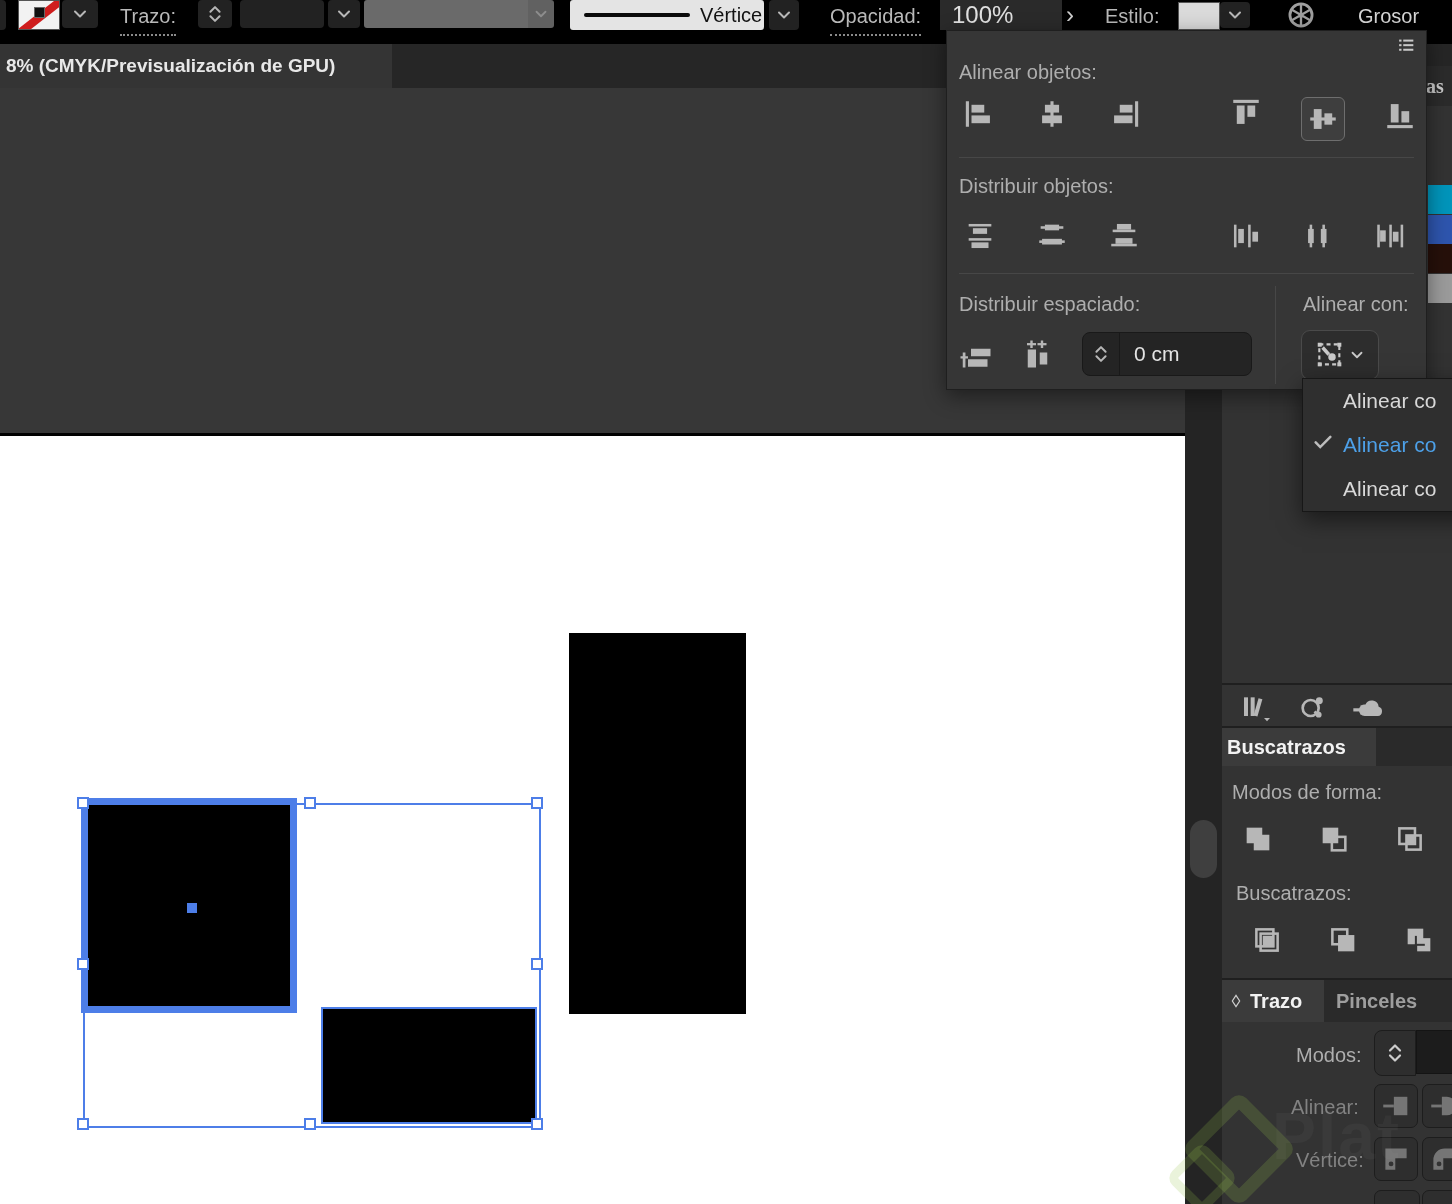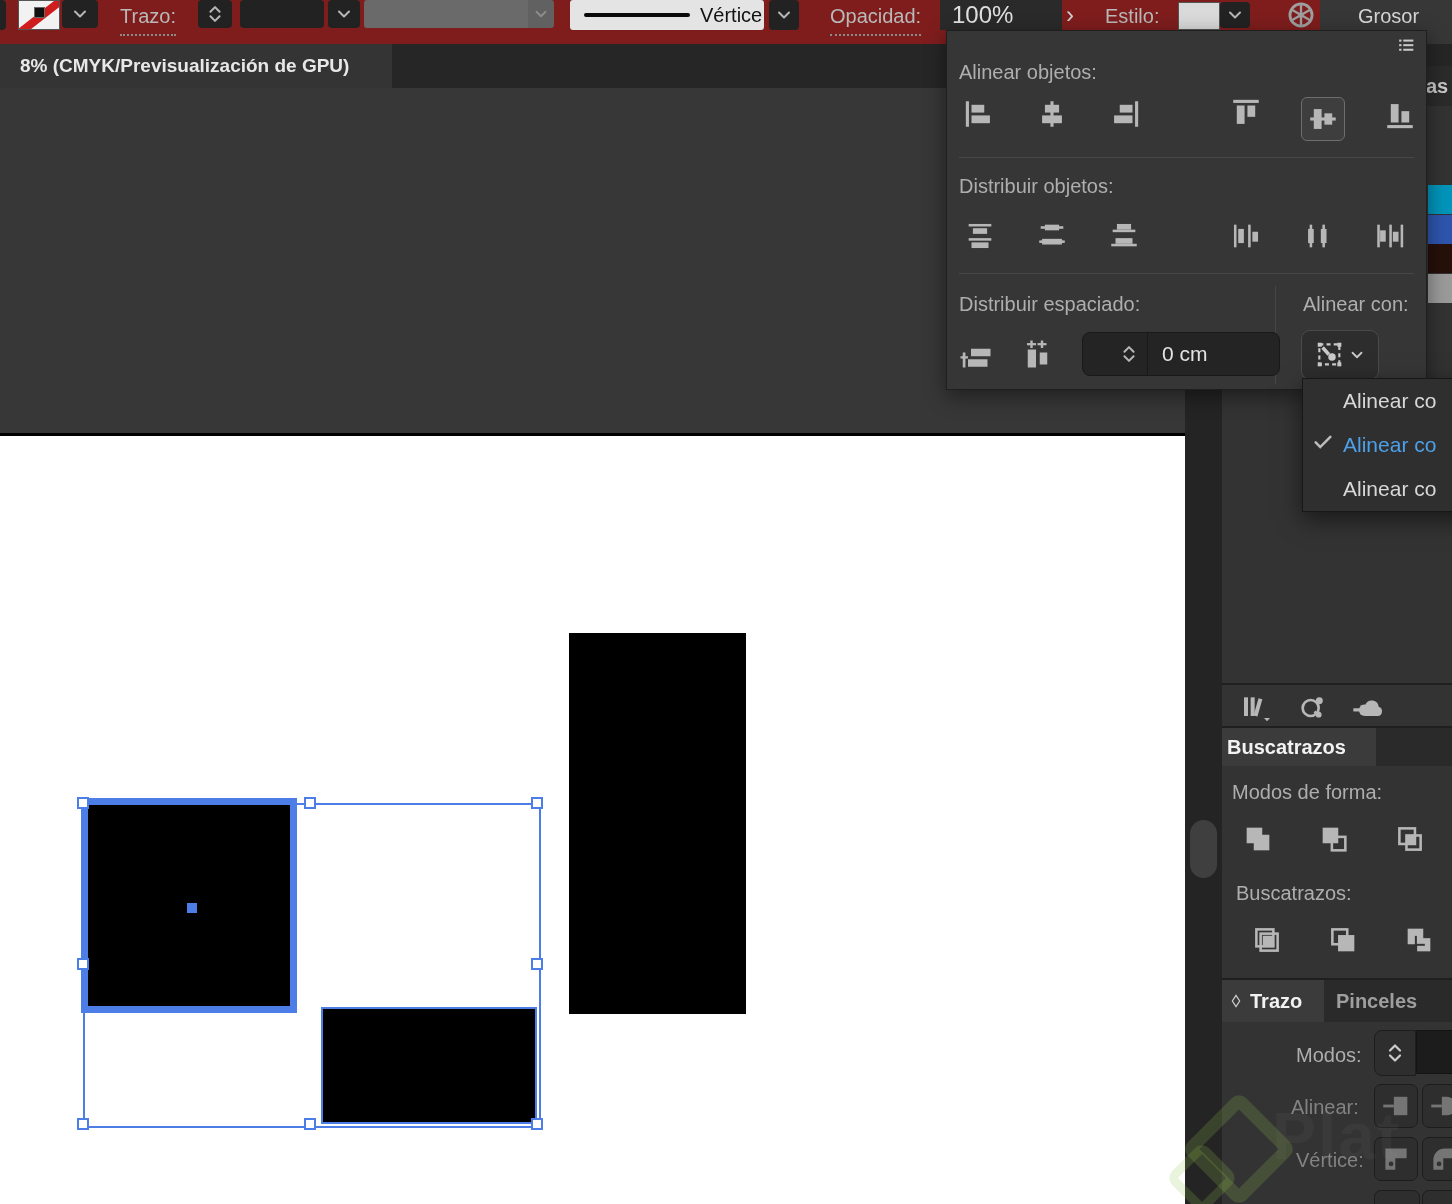--- a/index.html
+++ b/index.html
@@ -1,33 +1,33 @@
 <!DOCTYPE html>
 <html style="--accent: #4d7ee8;"><head>
 <meta charset="utf-8">
 <style>
   html,body{margin:0;padding:0;background:#1e1e1e;}
   #screen{position:relative;width:1452px;height:1204px;overflow:hidden;
     font-family:"Liberation Sans",sans-serif;background:#373737;-webkit-font-smoothing:antialiased;}
   .abs{position:absolute;}
   
-  .options-bar{left:0;top:0;width:1320px;height:44px;background:#7f1d1d;}
+  .options-bar{left:0;top:0;width:1452px;height:44px;background:#000000;}
   .ctl{background:#222222;border-radius:4px;}
   .bar-label{color:#b9b9b9;font-size:20px;line-height:30px;white-space:nowrap;}
   .dotted-u{border-bottom:2px dotted #8b8b8b;padding-bottom:3px;}
   .none-swatch{background:#f2f2f2;border:1px solid #555;overflow:hidden;}
   .none-swatch .slash{position:absolute;left:-14px;top:12px;width:70px;height:8px;background:#cf1d1d;transform:rotate(-38deg);}
   .none-swatch .mini{position:absolute;left:15px;top:6px;width:9px;height:9px;background:#111;border:1px solid #666;}
   .chev{color:#cfcfcf;}
   .stroke-preview{background:#e4e4e4;border-radius:3px;color:#121212;font-size:20px;display:flex;align-items:center;}
   .stroke-preview .line{height:4px;background:#0a0a0a;border-radius:2px;}
   
   .tab-bar{left:0;top:44px;width:1452px;height:44px;background:#262626;}
   .doc-tab{left:0;top:44px;width:392px;height:44px;background:#343434;color:#e8e8e8;
-    font-size:19px;font-weight:bold;line-height:44px;padding-left:20px;box-sizing:border-box;white-space:nowrap;}
+    font-size:19px;font-weight:bold;line-height:44px;padding-left:6px;box-sizing:border-box;white-space:nowrap;}
   
   .pasteboard{left:0;top:88px;width:1185px;height:345px;background:#373737;}
   .artboard-edge{left:0;top:433px;width:1185px;height:3px;background:#000;}
   .artboard{left:0;top:436px;width:1185px;height:768px;background:#ffffff;}
   .canvas-rect{position:absolute;background:#000;}
   .sel-bbox{position:absolute;border:2px solid var(--accent);background:transparent;}
   .handle{position:absolute;width:12px;height:12px;background:#fff;border:2px solid var(--accent);box-sizing:border-box;}
   
   .scroll-strip{left:1185px;top:88px;width:37px;height:1116px;background:#242424;border-right:2px solid #1a1a1a;}
   .scroll-thumb{left:1190px;top:820px;width:27px;height:58px;background:#3f3f3f;border-radius:14px;}
@@ -158,21 +158,21 @@
       <div class="handle" style="left: 531px; top: 797px;"></div>
       <div class="handle" style="left: 531px; top: 957.5px;"></div>
       <div class="handle" style="left: 531px; top: 1118px;"></div>
       <div style="position: absolute; width: 10px; height: 10px; background: rgb(77, 126, 232); left: 187px; top: 903px;"></div>
     </div>
 
   <div class="abs scroll-strip"></div>
   <div class="abs scroll-thumb"></div>
 
   <div class="abs right-dock"></div>
-  <div class="abs" style="left:1422px;top:66px;width:30px;height:40px;background:#2b2b2b;">
+  <div class="abs" style="left:1422px;top:66px;width:30px;height:40px;background:#2b2b2b;font-family:Liberation Serif, serif;">
     <span class="edge-tab" style="line-height:40px;padding-left:4px;">as</span>
   </div>
   <div id="edge-swatches">
       <div class="swatch" style="top: 185px; background: rgb(0, 149, 187);"></div>
       <div class="swatch" style="top: 214.5px; background: rgb(46, 85, 174);"></div>
       <div class="swatch" style="top: 244px; background: rgb(38, 16, 10);"></div>
       <div class="swatch" style="top: 273.5px; background: rgb(155, 155, 155);"></div>
     </div>
 
   <div class="abs divider-h" style="left:1222px;top:683px;width:230px;"></div>
@@ -432,21 +432,21 @@
           <svg viewBox="0 0 24 24" fill="currentColor" xmlns="http://www.w3.org/2000/svg">
             <rect x="6.2" y="3" width="1.6" height="5"></rect>
             <rect x="4" y="4.7" width="6" height="1.5"></rect>
             <rect x="13.2" y="3" width="1.6" height="5"></rect>
             <rect x="11" y="4.7" width="6" height="1.5"></rect>
             <rect x="4.5" y="9" width="5.5" height="12"></rect>
             <rect x="12.5" y="11" width="5" height="8"></rect>
           </svg>
         </div>
       </div>
-    <div class="abs field" style="left:135px;top:301px;width:168px;height:42px;padding-left:28px;">
+    <div class="abs field" style="left:135px;top:301px;width:168px;height:42px;">
       <span class="stepper">
           <span class="icon-btn" style="width:22px;height:30px;">
             <svg viewBox="0 0 24 24" fill="currentColor" xmlns="http://www.w3.org/2000/svg">
               <path d="M7 9.5l5-5 5 5M7 14.5l5 5 5-5" fill="none" stroke="currentColor" stroke-width="2.2" stroke-linecap="round" stroke-linejoin="round"></path>
             </svg>
           </span>
         </span>
       <span class="value">0 cm</span>
     </div>
     <div class="abs small-btn" style="left:354px;top:299px;width:76px;height:48px;border-radius:9px;background:#2d2d2d;border-color:#4a4a4a;">

